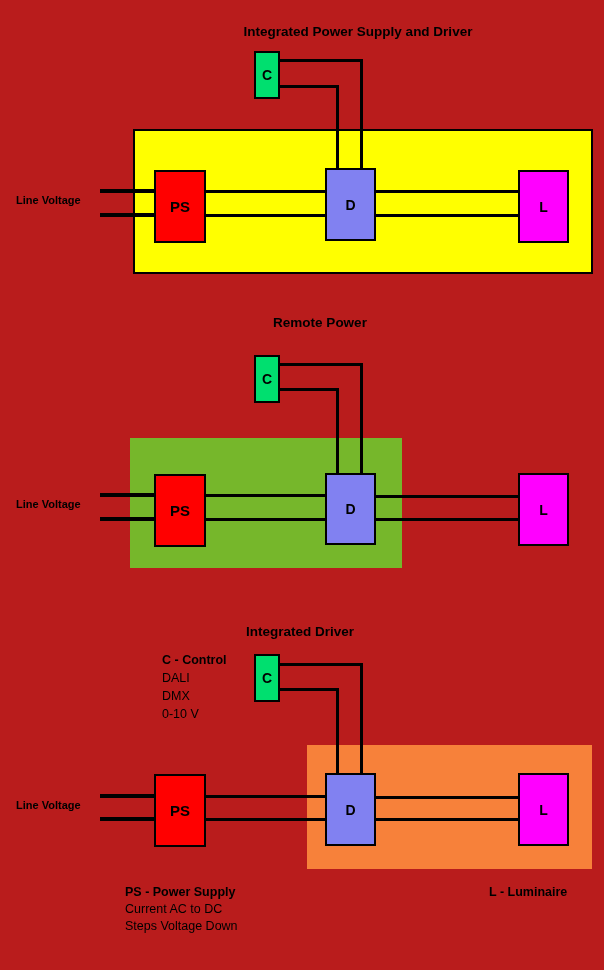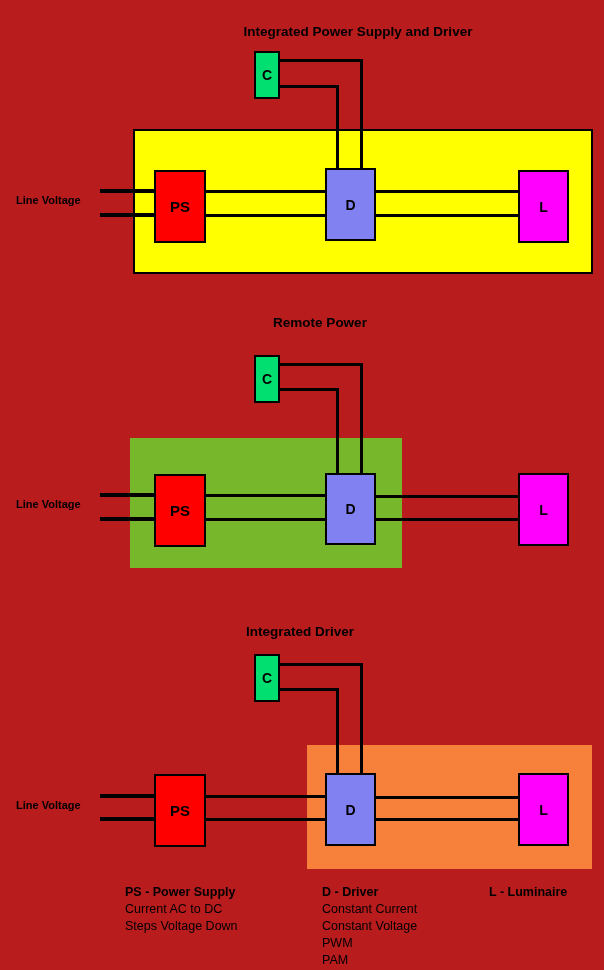--- a/index.html
+++ b/index.html
@@ -66,20 +66,26 @@
 
   <div class="node" style="left: 254px; top: 355px; width: 26px; height: 48px; background-color: rgb(0, 223, 111);">C</div>
   <div class="node ps" style="left: 154px; top: 474px; width: 52px; height: 73px; background-color: rgb(255, 0, 0);">PS</div>
   <div class="node" style="left: 325px; top: 473px; width: 51px; height: 72px; background-color: rgb(129, 129, 241);">D</div>
   <div class="node" style="left: 518px; top: 473px; width: 51px; height: 73px; background-color: rgb(255, 0, 255);">L</div>
 
   <div class="lv" style="left:16px;top:498px">Line Voltage</div>
 
   <div class="title" style="left:300px;top:624px">Integrated Driver</div>
 
+  <div class="legend ctrl" style="left:162px;top:651px">
+    <div class="head">C - Control</div>
+    <div>DALI</div>
+    <div>DMX</div>
+    <div>0-10 V</div>
+  </div>
 
   <div class="container" style="left: 307px; top: 745px; width: 285px; height: 124px; background-color: rgb(247, 129, 58);"></div>
 
   <div class="wire" style="left:280px;top:663px;width:83px;height:3px"></div>
   <div class="wire" style="left:360px;top:663px;width:3px;height:110px"></div>
   <div class="wire" style="left:280px;top:688px;width:59px;height:3px"></div>
   <div class="wire" style="left:336px;top:688px;width:3px;height:85px"></div>
   <div class="wire" style="left:100px;top:794px;width:56px;height:4px"></div>
   <div class="wire" style="left:100px;top:817px;width:56px;height:4px"></div>
   <div class="wire" style="left:206px;top:795px;width:119px;height:3px"></div>
@@ -93,25 +99,18 @@
   <div class="node" style="left: 518px; top: 773px; width: 51px; height: 73px; background-color: rgb(255, 0, 255);">L</div>
 
   <div class="lv" style="left:16px;top:799px">Line Voltage</div>
 
   <div class="legend" style="left:125px;top:884px">
     <div class="head">PS - Power Supply</div>
     <div>Current AC to DC</div>
     <div>Steps Voltage Down</div>
   </div>
 
-  <div class="legend" style="left:322px;top:884px">
-    <div class="head">D - Driver</div>
-    <div>Constant Current</div>
-    <div>Constant Voltage</div>
-    <div>PWM</div>
-    <div>PAM</div>
-  </div>
 
   <div class="legend" style="left:489px;top:884px">
     <div class="head">L - Luminaire</div>
   </div>
 
 </div>
 
 </body></html>

